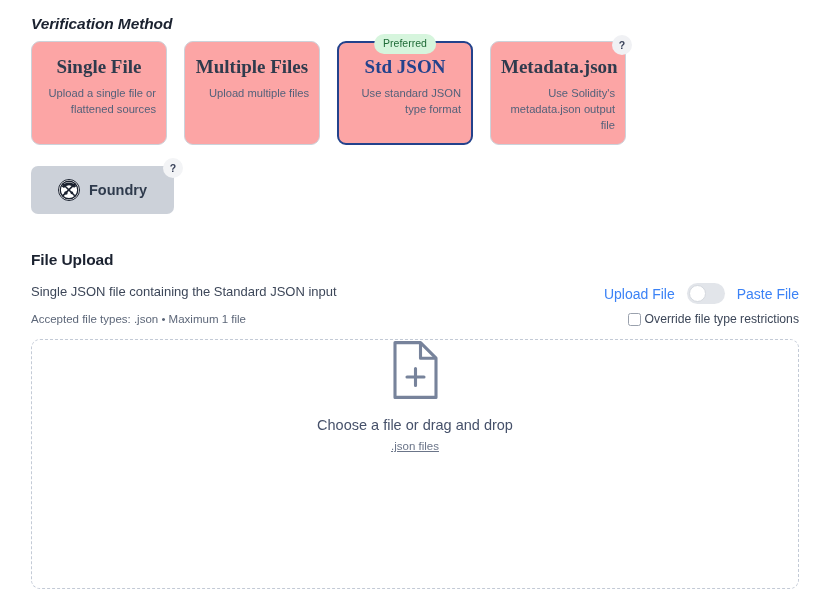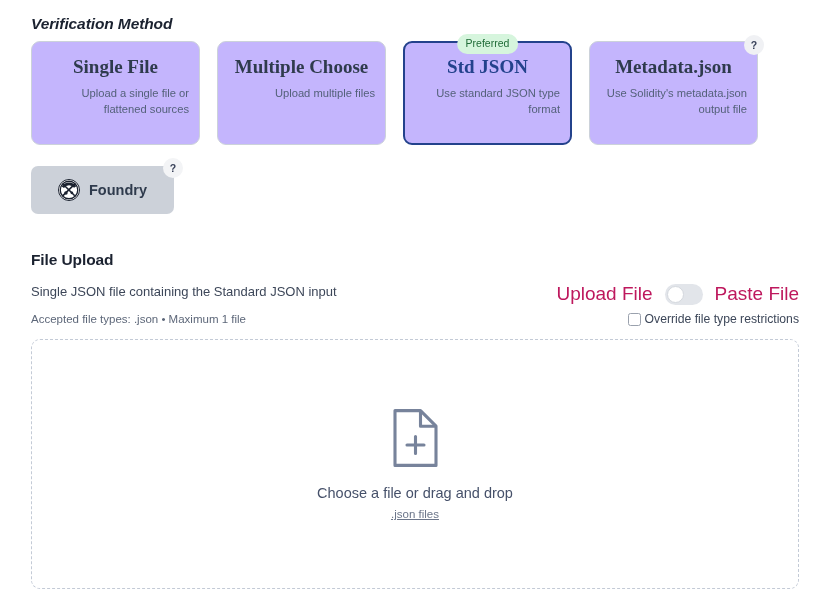--- a/index.html
+++ b/index.html
@@ -31,25 +31,25 @@
   
   .cards-row {
     position: absolute;
     left: 31px;
     top: 41px;
     display: flex;
     gap: 17px;
   }
   .method-card {
     position: relative;
-    width: 169px;
+    width: 136px;
     height: 104px;
     border: 1px solid #ccd2da;
     border-radius: 9px;
-    background: #c4b5fd;
+    background: #fca5a5;
     padding: 14px 10px 0 10px;
     text-align: center;
     cursor: pointer;
   }
   .method-card.selected {
     border: 2px solid #23428c;
     padding-top: 13px;
   }
   .card-title {
     font-size: 19px;
@@ -150,21 +150,21 @@
 
   
   #mode-toggle-row {
     position: absolute;
     right: 31px;
     top: 283px;
     display: flex;
     align-items: center;
     gap: 12px;
   }
-  .toggle-label { font-size: 19px; color: #be185d; }
+  .toggle-label { font-size: 14px; color: #3b82f6; }
   #mode-toggle {
     width: 38px;
     height: 21px;
     border-radius: 11px;
     background: #e2e5ea;
     position: relative;
     cursor: pointer;
     flex: none;
   }
   #mode-toggle .knob {
@@ -204,21 +204,20 @@
     left: 31px;
     top: 339px;
     width: 768px;
     height: 250px;
     border: 1.6px dashed #c3cad6;
     border-radius: 9px;
     background: #ffffff;
     display: flex;
     flex-direction: column;
     align-items: center;
-    justify-content: center;
     cursor: pointer;
   }
   #file-plus-icon { display: block; }
   #dropzone-primary {
     margin-top: 17px;
     font-size: 14.5px;
     color: #46516a;
   }
   #dropzone-secondary {
     margin-top: 7px;
@@ -233,21 +232,21 @@
 <div class="section-title" id="verification-method-title">Verification Method</div>
 
 <div class="cards-row">
 
   <div class="method-card">
     <div class="card-title">Single File</div>
     <div class="card-desc">Upload a single file or flattened sources</div>
   </div>
 
   <div class="method-card">
-    <div class="card-title">Multiple Choose</div>
+    <div class="card-title">Multiple Files</div>
     <div class="card-desc">Upload multiple files</div>
   </div>
 
   <div class="method-card selected">
     <div class="preferred-badge">Preferred</div>
     <div class="card-title">Std JSON</div>
     <div class="card-desc">Use standard JSON type format</div>
   </div>
 
   <div class="method-card">

